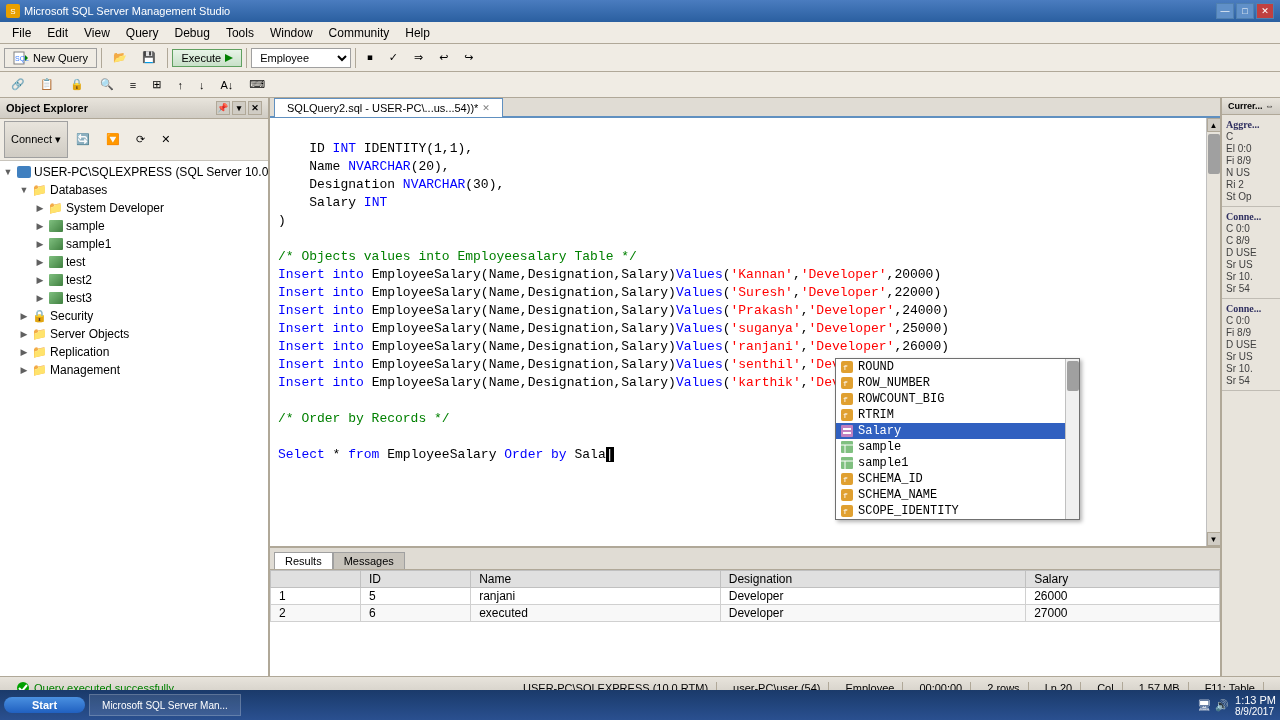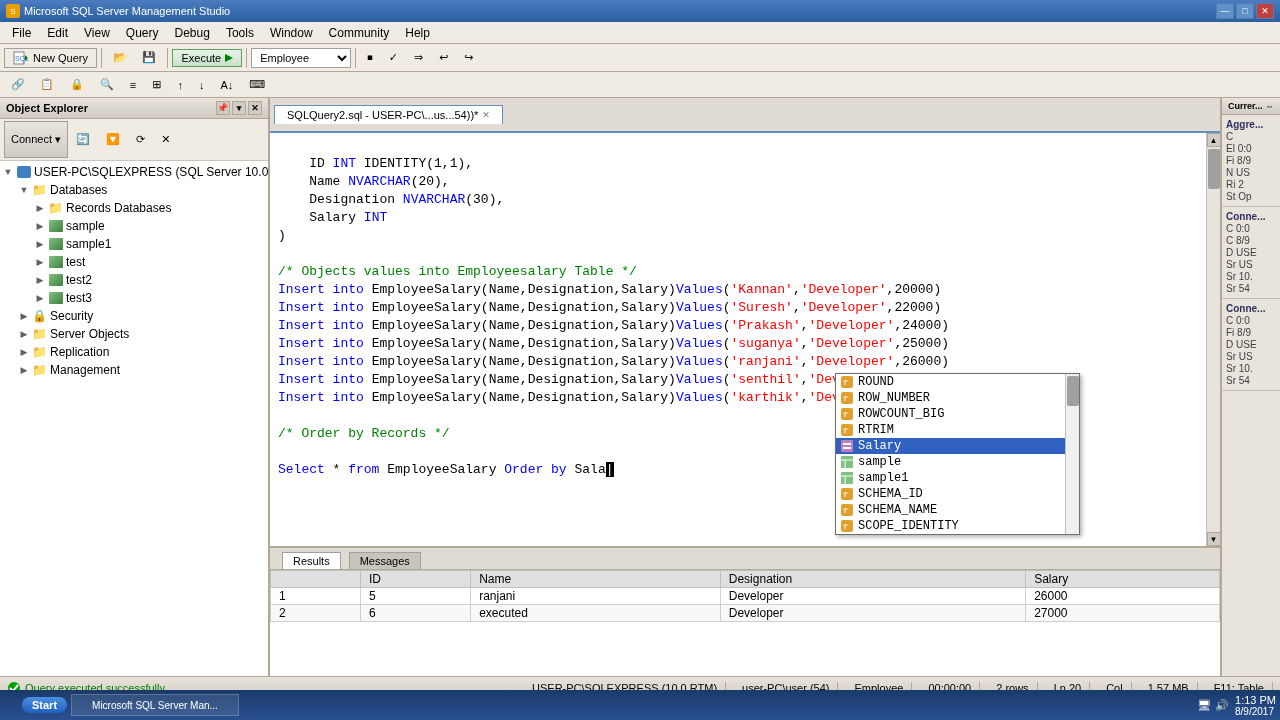--- a/index.html
+++ b/index.html
@@ -172,23 +172,23 @@
       flex: 1;
       display: flex;
       flex-direction: column;
       background: #f8f8f8;
       overflow: hidden;
     }
 
     
     .tab-bar {
       background: #e0dcd4;
-      height: 35px;
-      display: flex;
-      align-items: center;
+      height: 20px;
+      display: flex;
+      align-items: flex-start;
       padding: 0 4px;
       border-bottom: 2px solid #6090c0;
     }
     .tab {
       padding: 3px 12px;
       font-size: 11px;
       background: #c8c4bc;
       border: 1px solid #a0a0a0;
       border-bottom: none;
       cursor: pointer;
@@ -260,51 +260,51 @@
       padding: 0 4px;
       border-bottom: 1px solid #b0a898;
     }
     .result-tab {
       padding: 2px 10px;
       font-size: 11px;
       background: #c8c4bc;
       border: 1px solid #a0a0a0;
       border-bottom: none;
       cursor: pointer;
-      display: flex; align-items: center; gap: 4px; margin-left: 8px;
+      display: flex; align-items: center; gap: 4px;
     }
     .result-tab.active { background: white; }
     .grid-container { flex: 1; overflow: auto; }
     .grid-table { border-collapse: collapse; font-size: 12px; width: 100%; }
     .grid-table th { background: #e0e0e0; border: 1px solid #c0c0c0; padding: 1px 8px; text-align: left; font-weight: normal; }
     .grid-table td { border: 1px solid #d0d0d0; padding: 1px 8px; }
     .grid-table tr:nth-child(even) { background: #f8f8f8; }
 
     
     .right-panel {
       width: 60px;
       background: #e8e4dc;
       border-left: 2px solid #b0a898;
       display: flex;
       flex-direction: column;
     }
     .right-section {
       border-bottom: 1px solid #c0bcb4;
       padding: 4px;
     }
-    .right-section-title { font-size: 10px; font-weight: bold; color: #303060; }
+    .right-section-title { font-size: 10px; font-weight: bold; color: #303060; font-family: Liberation Serif, serif; }
     .right-section-item { font-size: 10px; color: #404040; margin-top: 1px; }
 
     
     .status-bar {
       background: linear-gradient(to bottom, #e8e4dc, #d0ccc4);
       height: 22px;
       display: flex;
       align-items: center;
-      padding: 0 7px;
+      padding: 0 16px;
       border-top: 1px solid #b0a898;
       font-size: 11px;
       gap: 8px;
     }
     .status-ok { color: #008000; display: flex; align-items: center; gap: 4px; }
     .status-section { padding: 0 8px; border-right: 1px solid #b0a898; }
 
     
     .taskbar {
       height: 30px;
@@ -313,32 +313,31 @@
       align-items: center;
       padding: 0 4px;
       gap: 4px;
       position: fixed;
       bottom: 0;
       width: 1280px;
     }
     .start-btn {
       background: linear-gradient(to bottom, #4a90e0, #2060c0);
       border-radius: 10px;
-      padding: 2px 10px;
+      padding: 2px 28px;
       color: white;
       font-size: 11px;
       font-weight: bold;
       cursor: pointer;
-      margin-left: 18px;
     }
     .taskbar-btn {
       background: rgba(255,255,255,0.1);
       border: 1px solid rgba(255,255,255,0.2);
       color: white;
-      padding: 2px 20px;
+      padding: 2px 12px;
       font-size: 10px;
       cursor: pointer;
       height: 22px;
       display: flex; align-items: center;
     }
     .taskbar-right {
       margin-left: auto;
       display: flex;
       align-items: center;
       gap: 6px;
@@ -470,21 +469,21 @@
             <span class="icon-folder">📁</span>
           </div>
         <span class="tree-label">Databases</span>
       </div>
 
       <div class="tree-item" style="padding-left: 32px;">
         <div class="tree-expand">▶</div>
         <div class="tree-icon">
             <span class="icon-folder">📁</span>
           </div>
-        <span class="tree-label">Records Databases</span>
+        <span class="tree-label">System Developer</span>
       </div>
 
       <div id="db-items-container">
           <div class="tree-item" style="padding-left: 32px;">
     <div class="tree-expand">▶</div>
     <div class="tree-icon">
               <div class="icon-db-small"></div>
             </div>
     <span class="tree-label">sample</span>
   </div>

